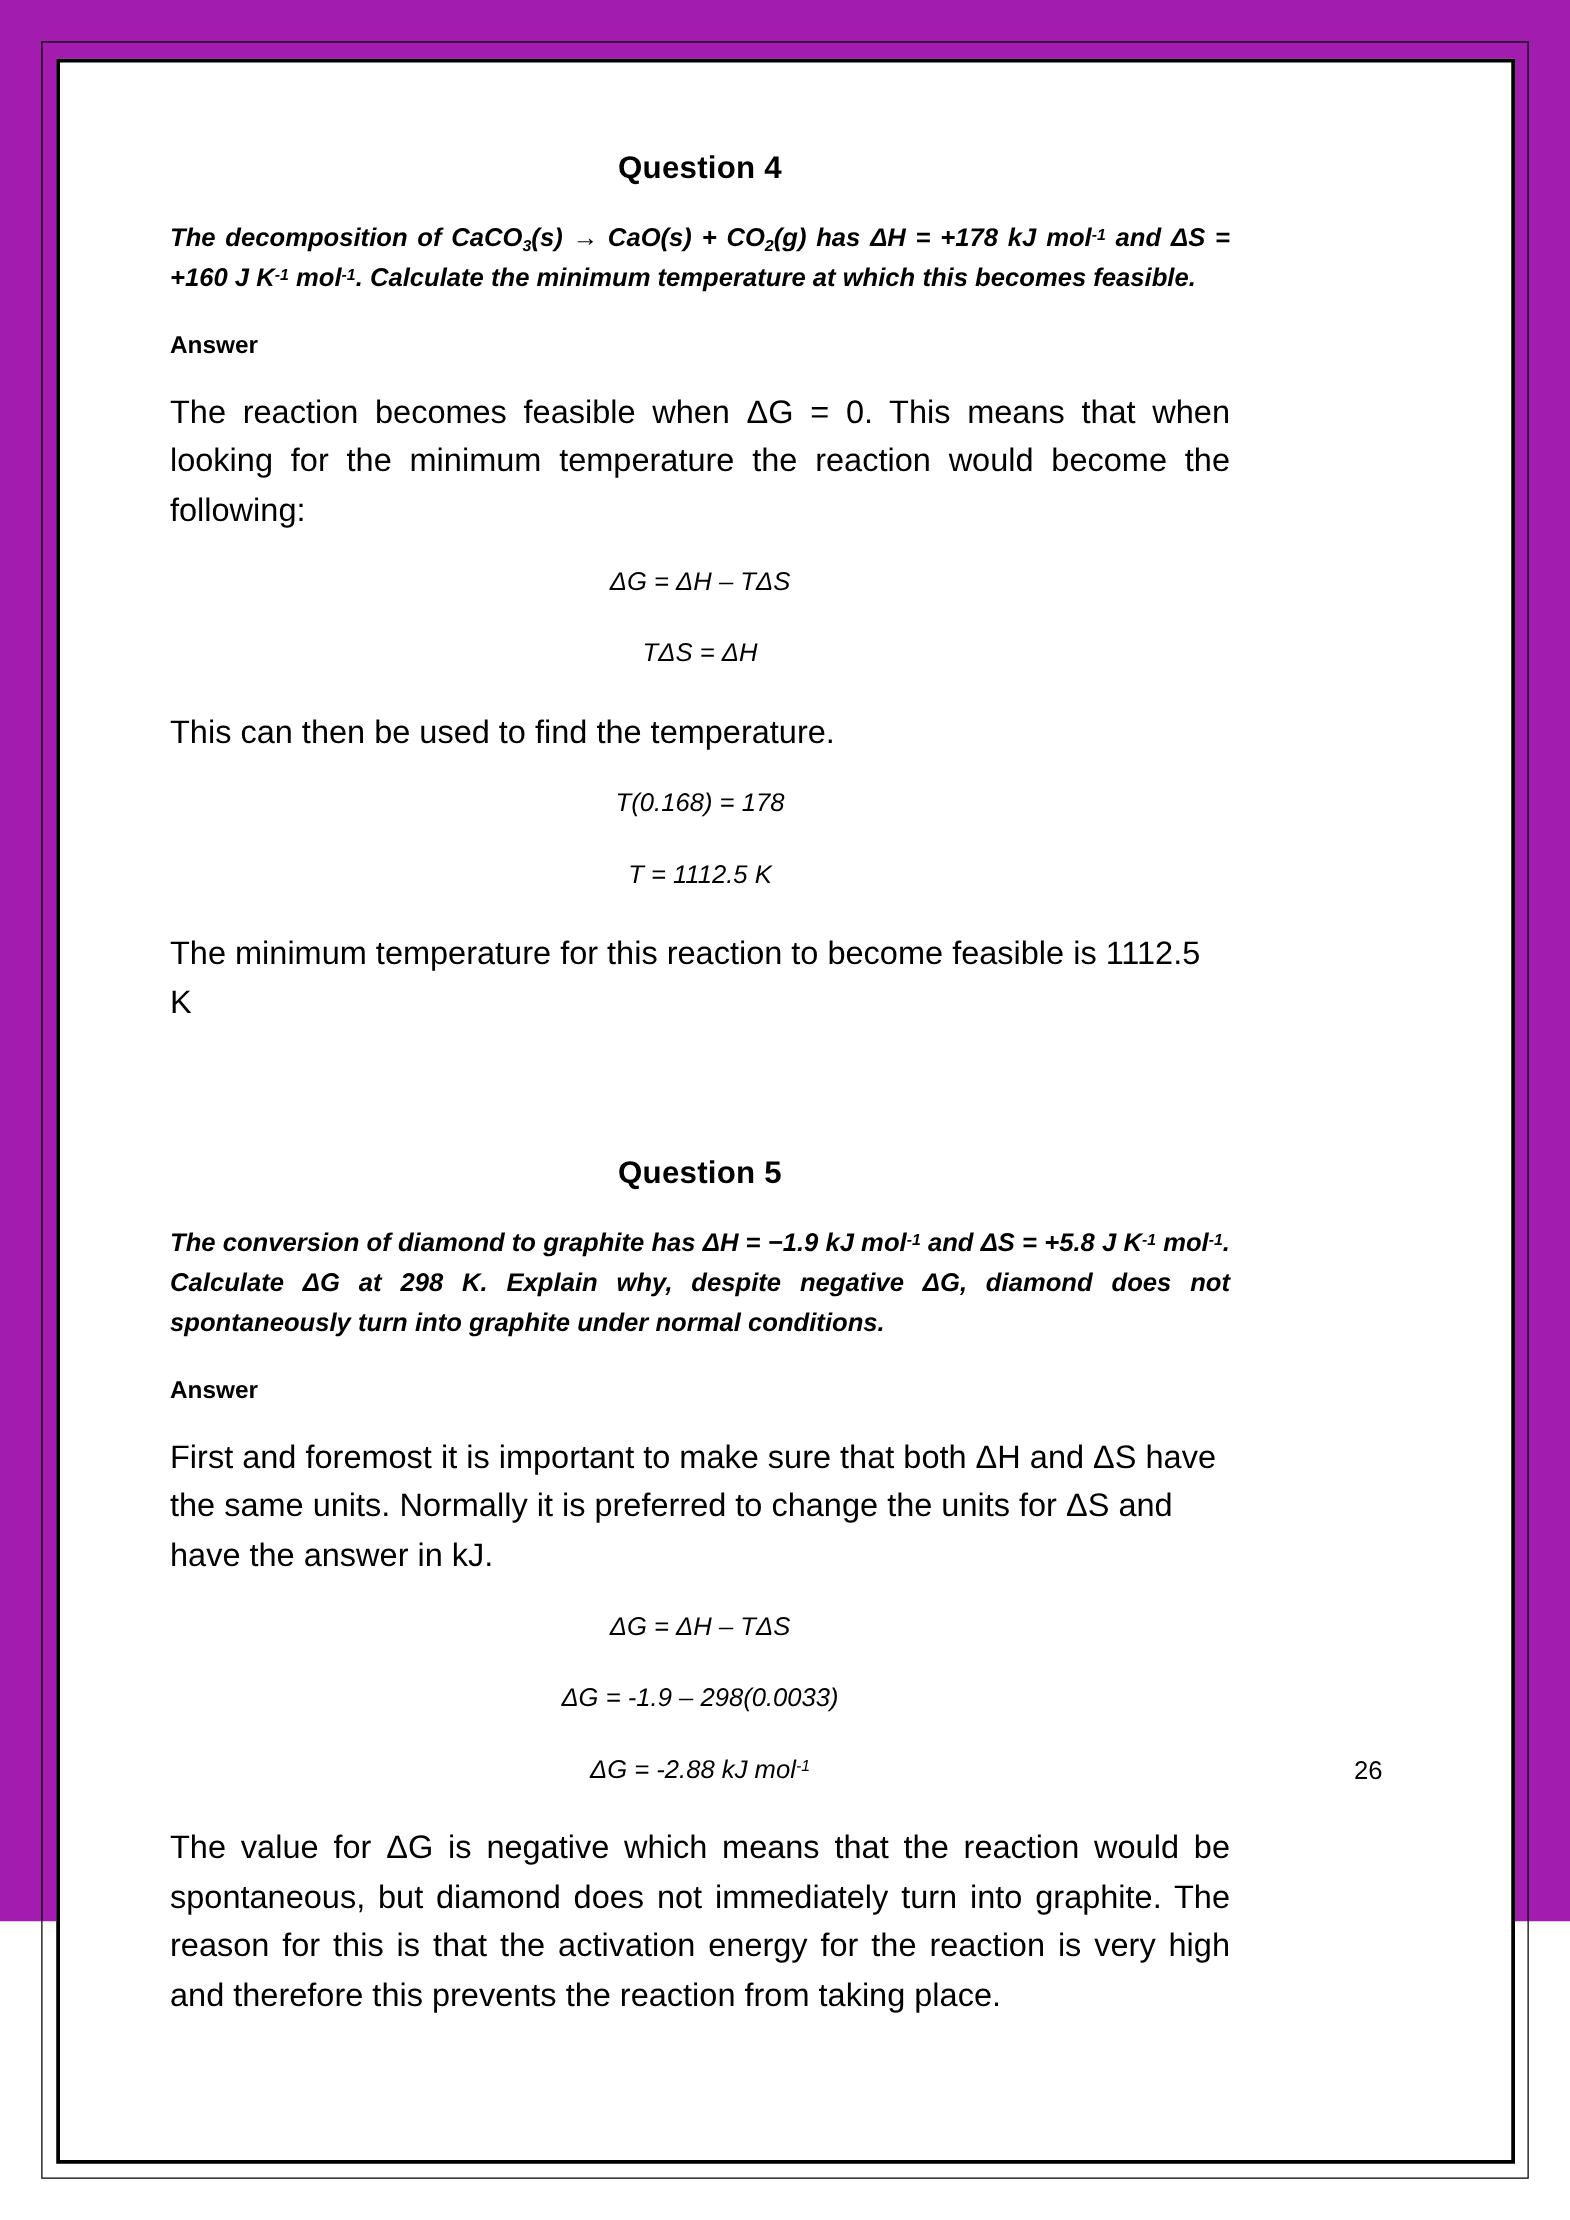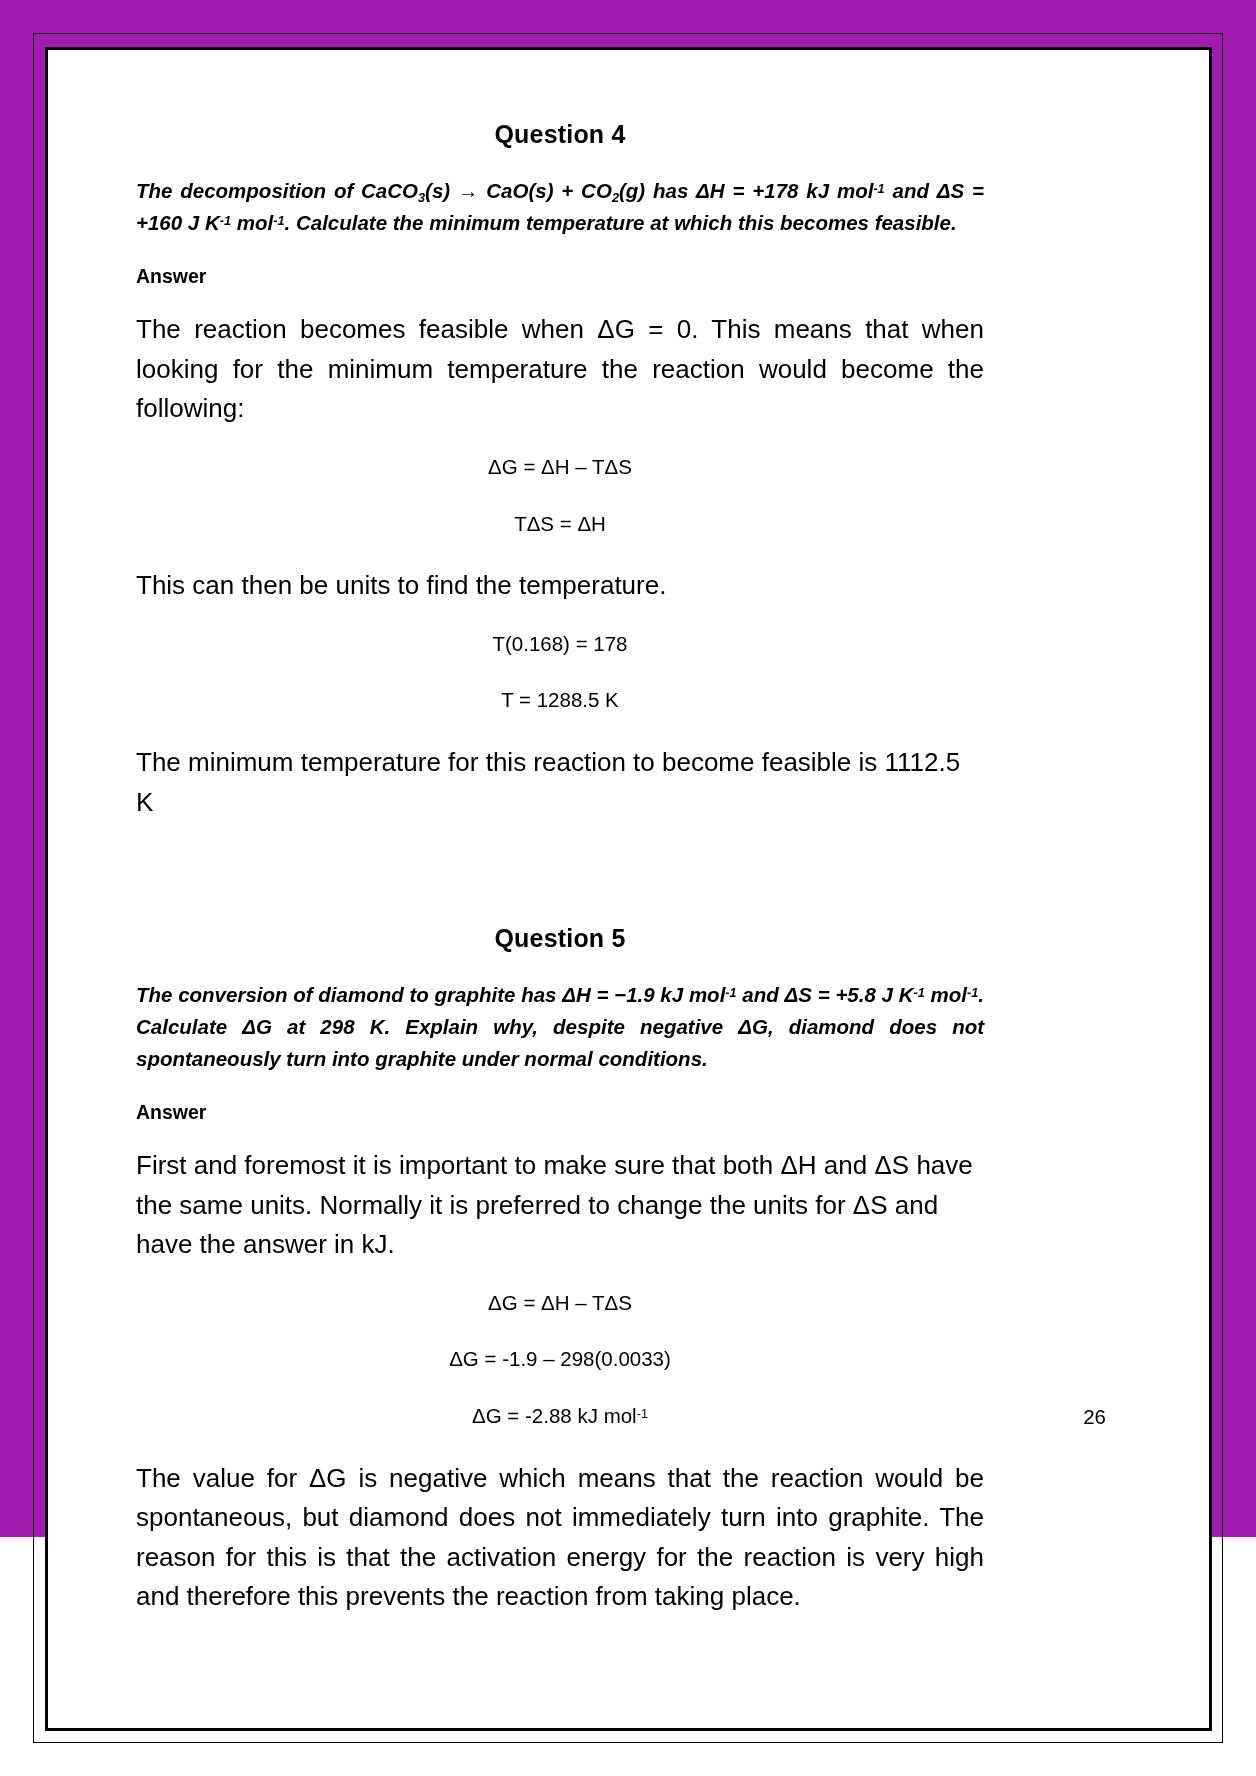--- a/index.html
+++ b/index.html
@@ -87,20 +87,21 @@
   }
   p.body-text.left {
     text-align: left;
   }
 
   p.equation {
     font-size: 20.5px;
     line-height: 1.4;
     text-align: center;
     margin: 0 0 28px 0;
+    font-style: italic;
   }
 
   .gap-between-questions {
     height: 78px;
   }
 
   .page-number {
     position: absolute;
     right: 150px;
     bottom: 108px;
@@ -134,24 +135,24 @@
 
       <p class="q-prompt"><span>The decomposition of CaCO</span><sub>3</sub><span>(s) → CaO(s) + CO</span><sub>2</sub><span>(g) has ΔH = +178 kJ mol</span><sup>-1</sup><span> and ΔS = +160 J K</span><sup>-1</sup><span> mol</span><sup>-1</sup><span>. Calculate the minimum temperature at which this becomes feasible.</span></p>
 
       <h3 class="answer-label">Answer</h3>
 
       <p class="body-text">The reaction becomes feasible when ΔG = 0. This means that when looking for the minimum temperature the reaction would become the following:</p>
 
       <p class="equation">ΔG = ΔH – TΔS</p>
       <p class="equation">TΔS = ΔH</p>
 
-      <p class="body-text left">This can then be units to find the temperature.</p>
+      <p class="body-text left">This can then be used to find the temperature.</p>
 
       <p class="equation">T(0.168) = 178</p>
-      <p class="equation">T = 1288.5 K</p>
+      <p class="equation">T = 1112.5 K</p>
 
       <p class="body-text left">The minimum temperature for this reaction to become feasible is 1112.5 K</p>
 
     </section>
 
     <div class="gap-between-questions"></div>
 
     <section>
 
       <h2 class="q-title">Question 5</h2>

